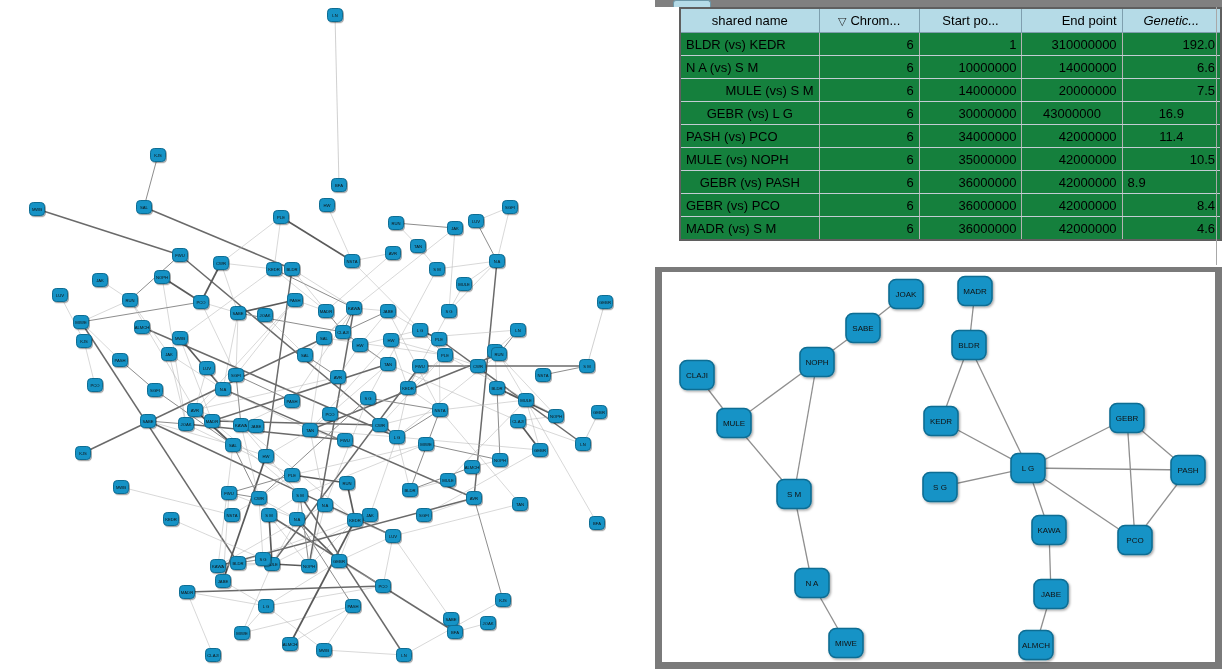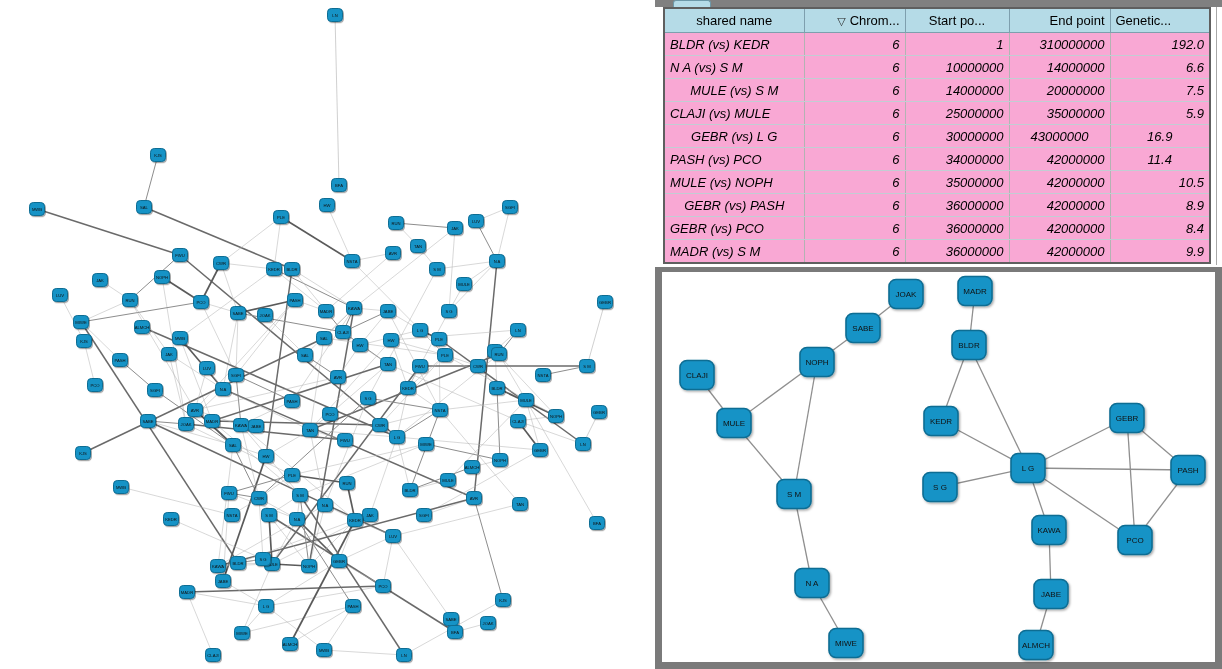--- a/index.html
+++ b/index.html
@@ -6,28 +6,28 @@
   body{width:1222px;height:669px;position:relative;overflow:hidden;background:#ffffff;
        font-family:"Liberation Sans",sans-serif;}
   svg text{font-family:"Liberation Sans",sans-serif;}
   .left-canvas{position:absolute;left:0;top:0;width:650px;height:669px;background:#ffffff;}
   .win-border1{position:absolute;left:655px;top:0;width:1px;height:266px;background:#8a8a8a;}
   .win-border2{position:absolute;left:660px;top:0;width:1px;height:266px;background:#9a9a9a;}
   .table-region{position:absolute;left:655px;top:0;width:567px;height:267px;background:#ffffff;}
   .top-strip{position:absolute;left:0;top:0;width:567px;height:7px;background:#808080;}
   .table-tab{position:absolute;left:18px;top:0;width:38px;height:7px;background:#b5dbe7;
              border:1px solid #6d98a8;border-bottom:none;border-radius:3px 3px 0 0;box-sizing:border-box;}
-  table.data{position:absolute;left:8px;top:7px;border-collapse:collapse;table-layout:fixed;
+  table.data{position:absolute;left:24px;top:7px;border-collapse:collapse;table-layout:fixed;
              background:#ffffff;border:2px solid #5f5f5f;}
   table.data th{background:#b5dbe7;height:23px;font-size:13px;font-weight:normal;color:#000;
                 border-right:1px solid #7e9fae;border-bottom:1px solid #7e9fae;
                 padding:0 5px;white-space:nowrap;overflow:hidden;}
-  table.data td{height:22px;font-size:13px;color:#000;background:#f9a8d4;
+  table.data td{height:22px;font-size:13px;color:#000;background:#15803d;
                 border-right:1px solid #b3b3b3;border-bottom:1px solid #c2cdd3;
-                padding:0 5px;white-space:nowrap;overflow:hidden;font-style:italic;}
+                padding:0 5px;white-space:nowrap;overflow:hidden;}
   .funnel{display:inline-block;margin-right:4px;font-size:11px;color:#222;}
   .right-line{position:absolute;left:561px;top:7px;width:1px;height:258px;background:#a8a8a8;}
   .net-panel{position:absolute;left:655px;top:267px;width:567px;height:402px;background:#7a7a7a;}
 </style>
 </head>
 <body>
 
 <svg class="left-canvas" id="leftNet" viewBox="0 0 650 669" width="650" height="669">
   <defs>
     <filter id="shadowL" x="-40%" y="-40%" width="180%" height="180%">
@@ -809,54 +809,47 @@
     <colgroup id="cols">
         <col style="width: 140px;">
         <col style="width: 101px;">
         <col style="width: 104px;">
         <col style="width: 101px;">
         <col style="width: 100px;">
       </colgroup>
     <thead>
         <tr id="headRow">
           <th style="text-align: center;">shared name</th>
-          <th style="text-align: right; margin-top: 20px;"><span class="funnel">▽</span>Chrom...</th>
+          <th style="text-align: center; margin-top: 20px;"><span class="funnel">▽</span>Chrom...</th>
           <th style="text-align: center;">Start po...</th>
           <th style="text-align: right;">End point</th>
-          <th style="text-align: left;">Genetic...</th>
+          <th style="text-align: center; font-style: italic;">Genetic...</th>
         </tr>
       </thead>
     <tbody id="tableBody">
         <tr>
           <td style="text-align: left;">BLDR (vs) KEDR</td>
           <td style="text-align: right;">6</td>
           <td style="text-align: right;">1</td>
           <td style="text-align: right;">310000000</td>
           <td style="text-align: right;">192.0</td>
         </tr>
         <tr>
           <td style="text-align: left;">N A (vs) S M</td>
           <td style="text-align: right;">6</td>
           <td style="text-align: right;">10000000</td>
           <td style="text-align: right;">14000000</td>
           <td style="text-align: right;">6.6</td>
         </tr>
         <tr>
-          <td style="text-align: center; margin-top: 40px;">MULE (vs) S M</td>
+          <td style="text-align: right; margin-top: 40px;">MULE (vs) S M</td>
           <td style="text-align: right;">6</td>
           <td style="text-align: right;">14000000</td>
           <td style="text-align: right;">20000000</td>
           <td style="text-align: right;">7.5</td>
-        </tr>
-        <tr>
-          <td style="text-align: left;">CLAJI (vs) MULE</td>
-          <td style="text-align: right;">6</td>
-          <td style="text-align: right;">25000000</td>
-          <td style="text-align: right;">35000000</td>
-          <td style="text-align: right;">5.9</td>
         </tr>
         <tr>
           <td style="text-align: center;">GEBR (vs) L G</td>
           <td style="text-align: right;">6</td>
           <td style="text-align: right;">30000000</td>
           <td style="text-align: center; margin-left: 27px;">43000000</td>
           <td style="text-align: center;">16.9</td>
         </tr>
         <tr>
           <td style="text-align: left;">PASH (vs) PCO</td>
@@ -870,35 +863,35 @@
           <td style="text-align: right;">6</td>
           <td style="text-align: right;">35000000</td>
           <td style="text-align: right;">42000000</td>
           <td style="text-align: right;">10.5</td>
         </tr>
         <tr>
           <td style="text-align: center;">GEBR (vs) PASH</td>
           <td style="text-align: right;">6</td>
           <td style="text-align: right;">36000000</td>
           <td style="text-align: right;">42000000</td>
-          <td style="text-align: right;">8.9</td>
+          <td style="text-align: left;">8.9</td>
         </tr>
         <tr>
           <td style="text-align: left;">GEBR (vs) PCO</td>
           <td style="text-align: right;">6</td>
           <td style="text-align: right;">36000000</td>
           <td style="text-align: right;">42000000</td>
           <td style="text-align: right;">8.4</td>
         </tr>
         <tr>
           <td style="text-align: left;">MADR (vs) S M</td>
           <td style="text-align: right;">6</td>
           <td style="text-align: right;">36000000</td>
           <td style="text-align: right;">42000000</td>
-          <td style="text-align: right;">9.9</td>
+          <td style="text-align: right;">4.6</td>
         </tr>
       </tbody>
   </table>
   <div class="right-line"></div>
 </div>
 
 <svg class="net-panel" id="rightNet" viewBox="0 0 567 402" width="567" height="402">
   <defs>
     <filter id="shadowR" x="-40%" y="-40%" width="180%" height="180%">
       <feDropShadow dx="1.2" dy="1.4" stdDeviation="0.8" flood-color="#000000" flood-opacity="0.35"></feDropShadow>

